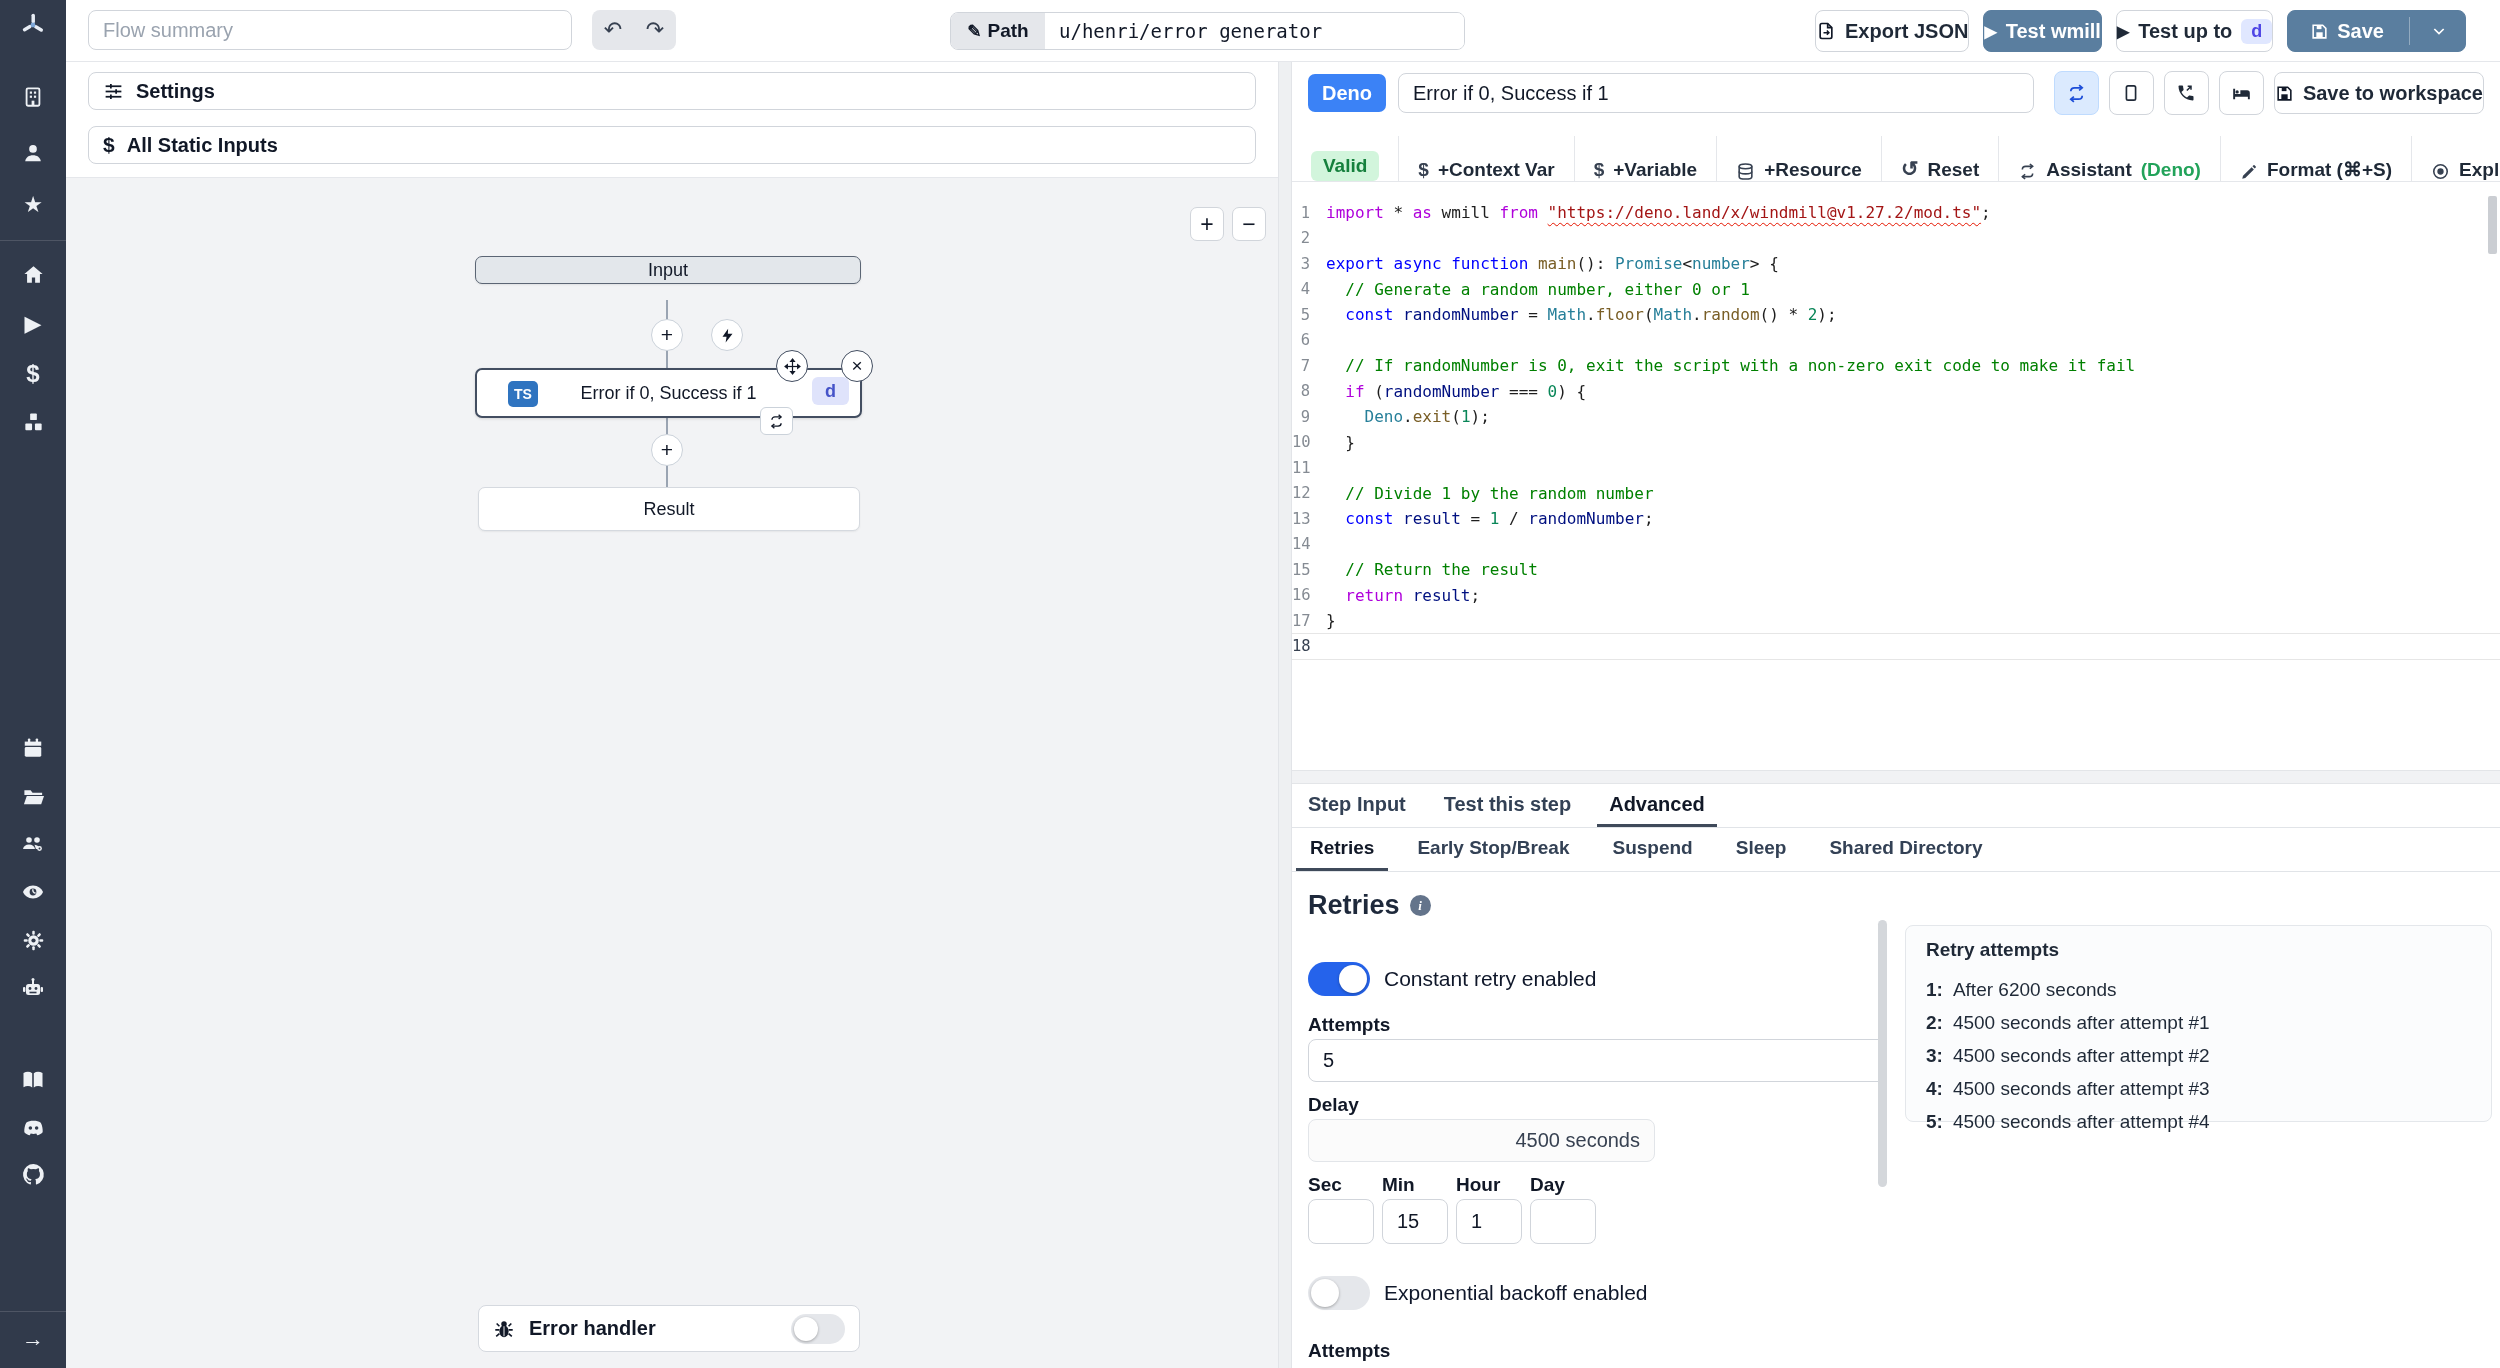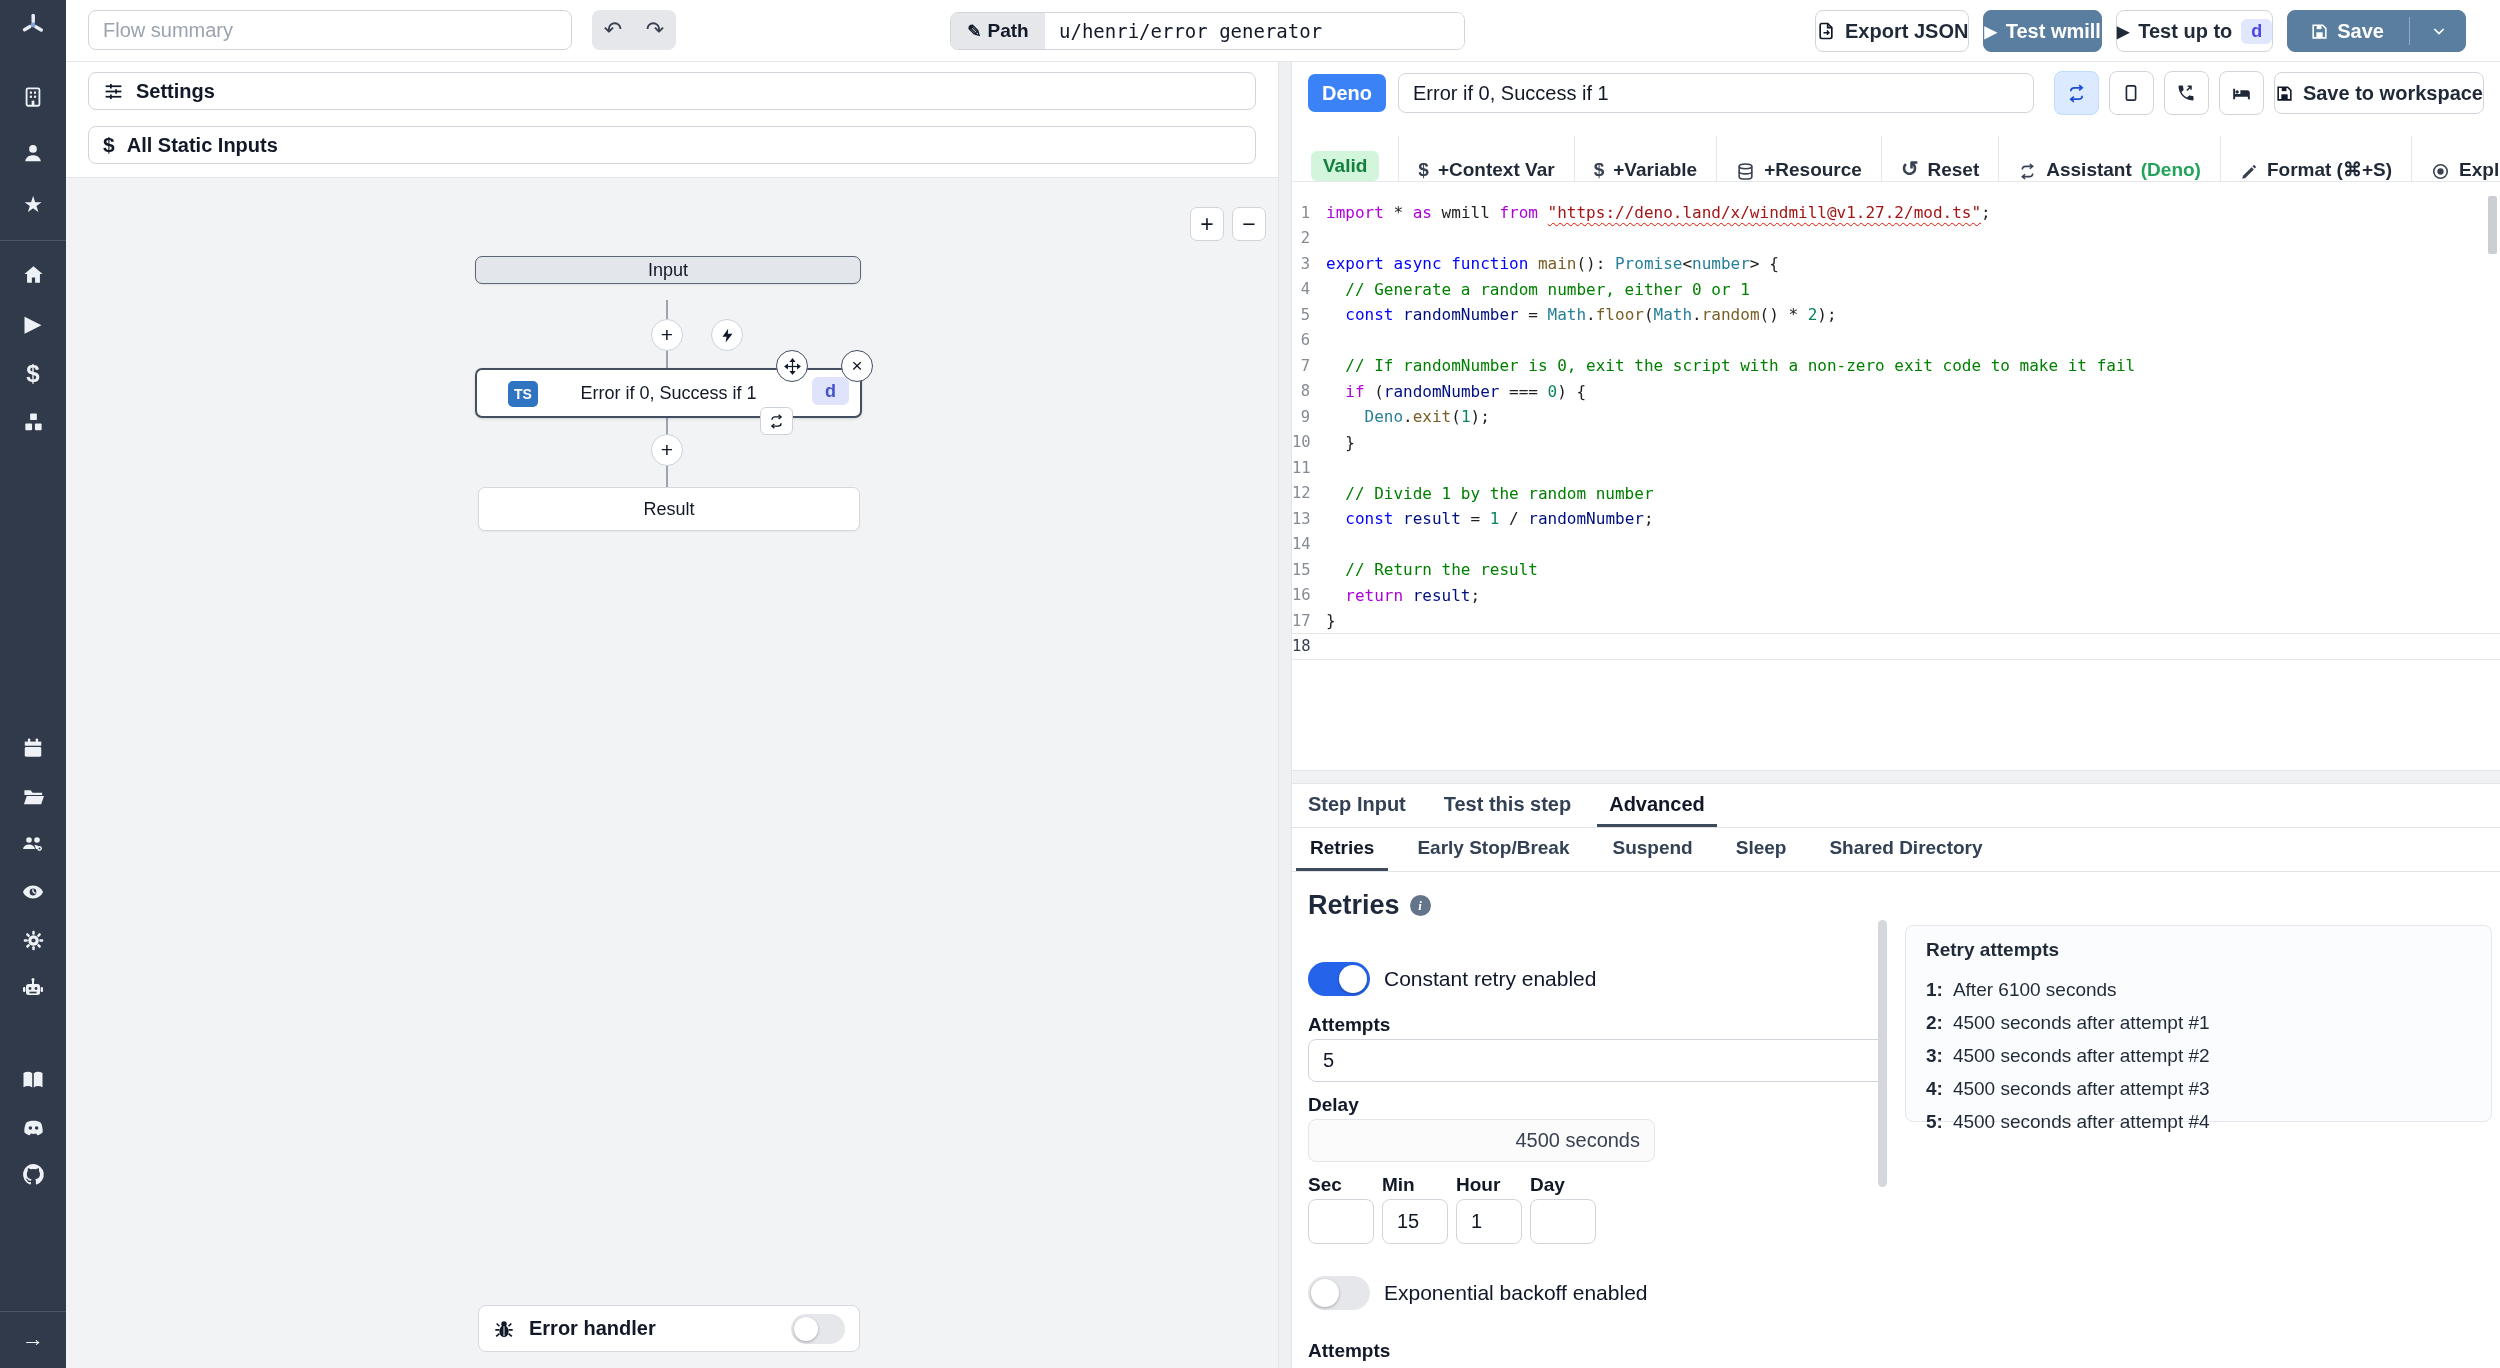--- a/index.html
+++ b/index.html
@@ -604,21 +604,21 @@
     </div>
 
     <div class="flabel" style="left:16px;top:468px">Attempts</div>
 
     <div id="scrollthumb"></div>
 
     <div id="preview">
       <div class="ptitle">Retry attempts</div>
       <div class="pitem">
           <b>1:</b>
-          <span>After 6100 seconds</span>
+          <span>After 6200 seconds</span>
         </div>
       <div class="pitem">
           <b>2:</b>
           <span>4500 seconds after attempt #1</span>
         </div>
       <div class="pitem">
           <b>3:</b>
           <span>4500 seconds after attempt #2</span>
         </div>
       <div class="pitem">

